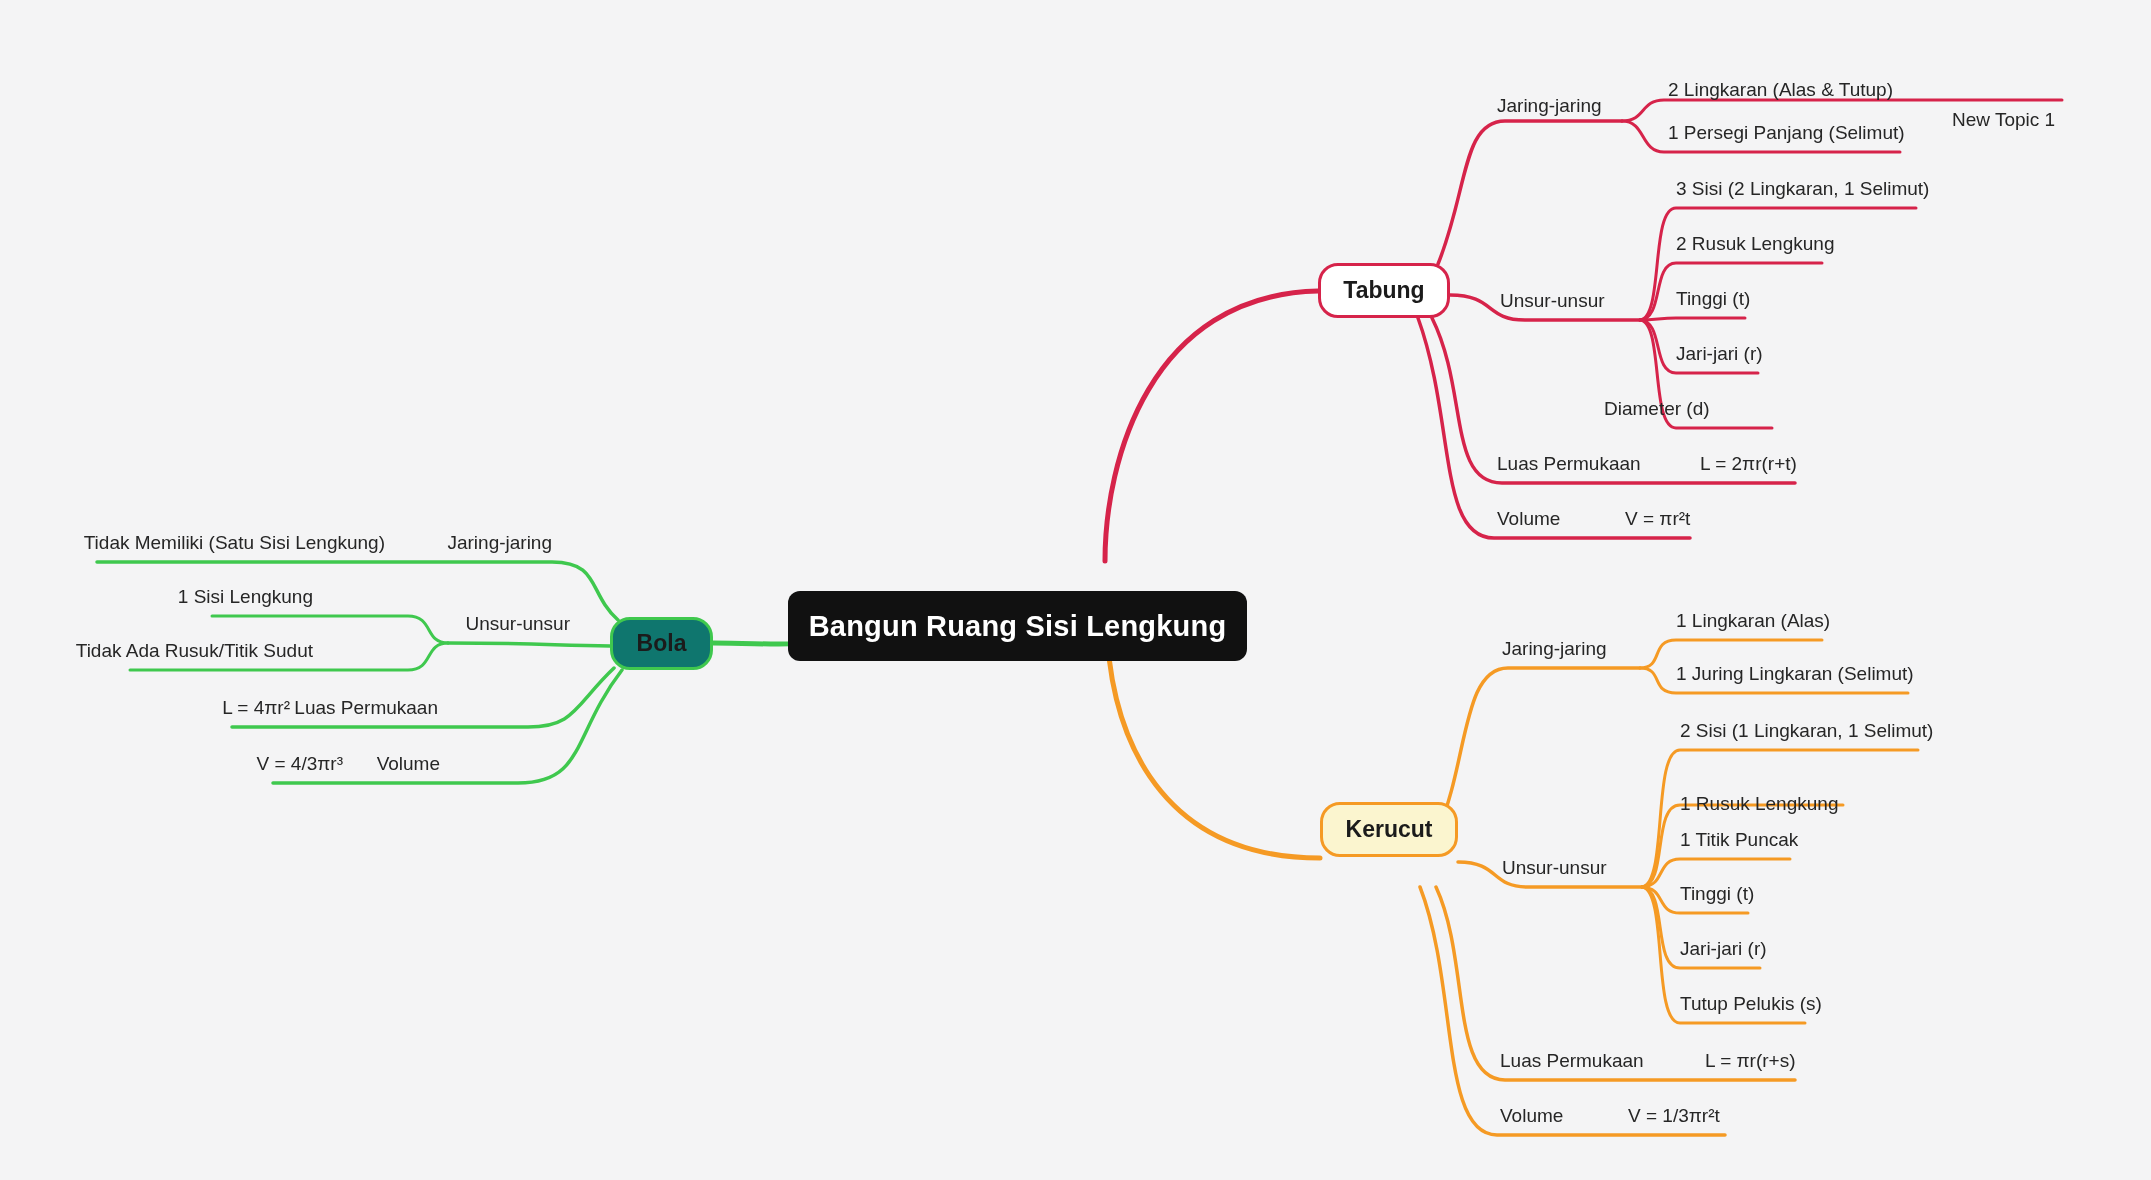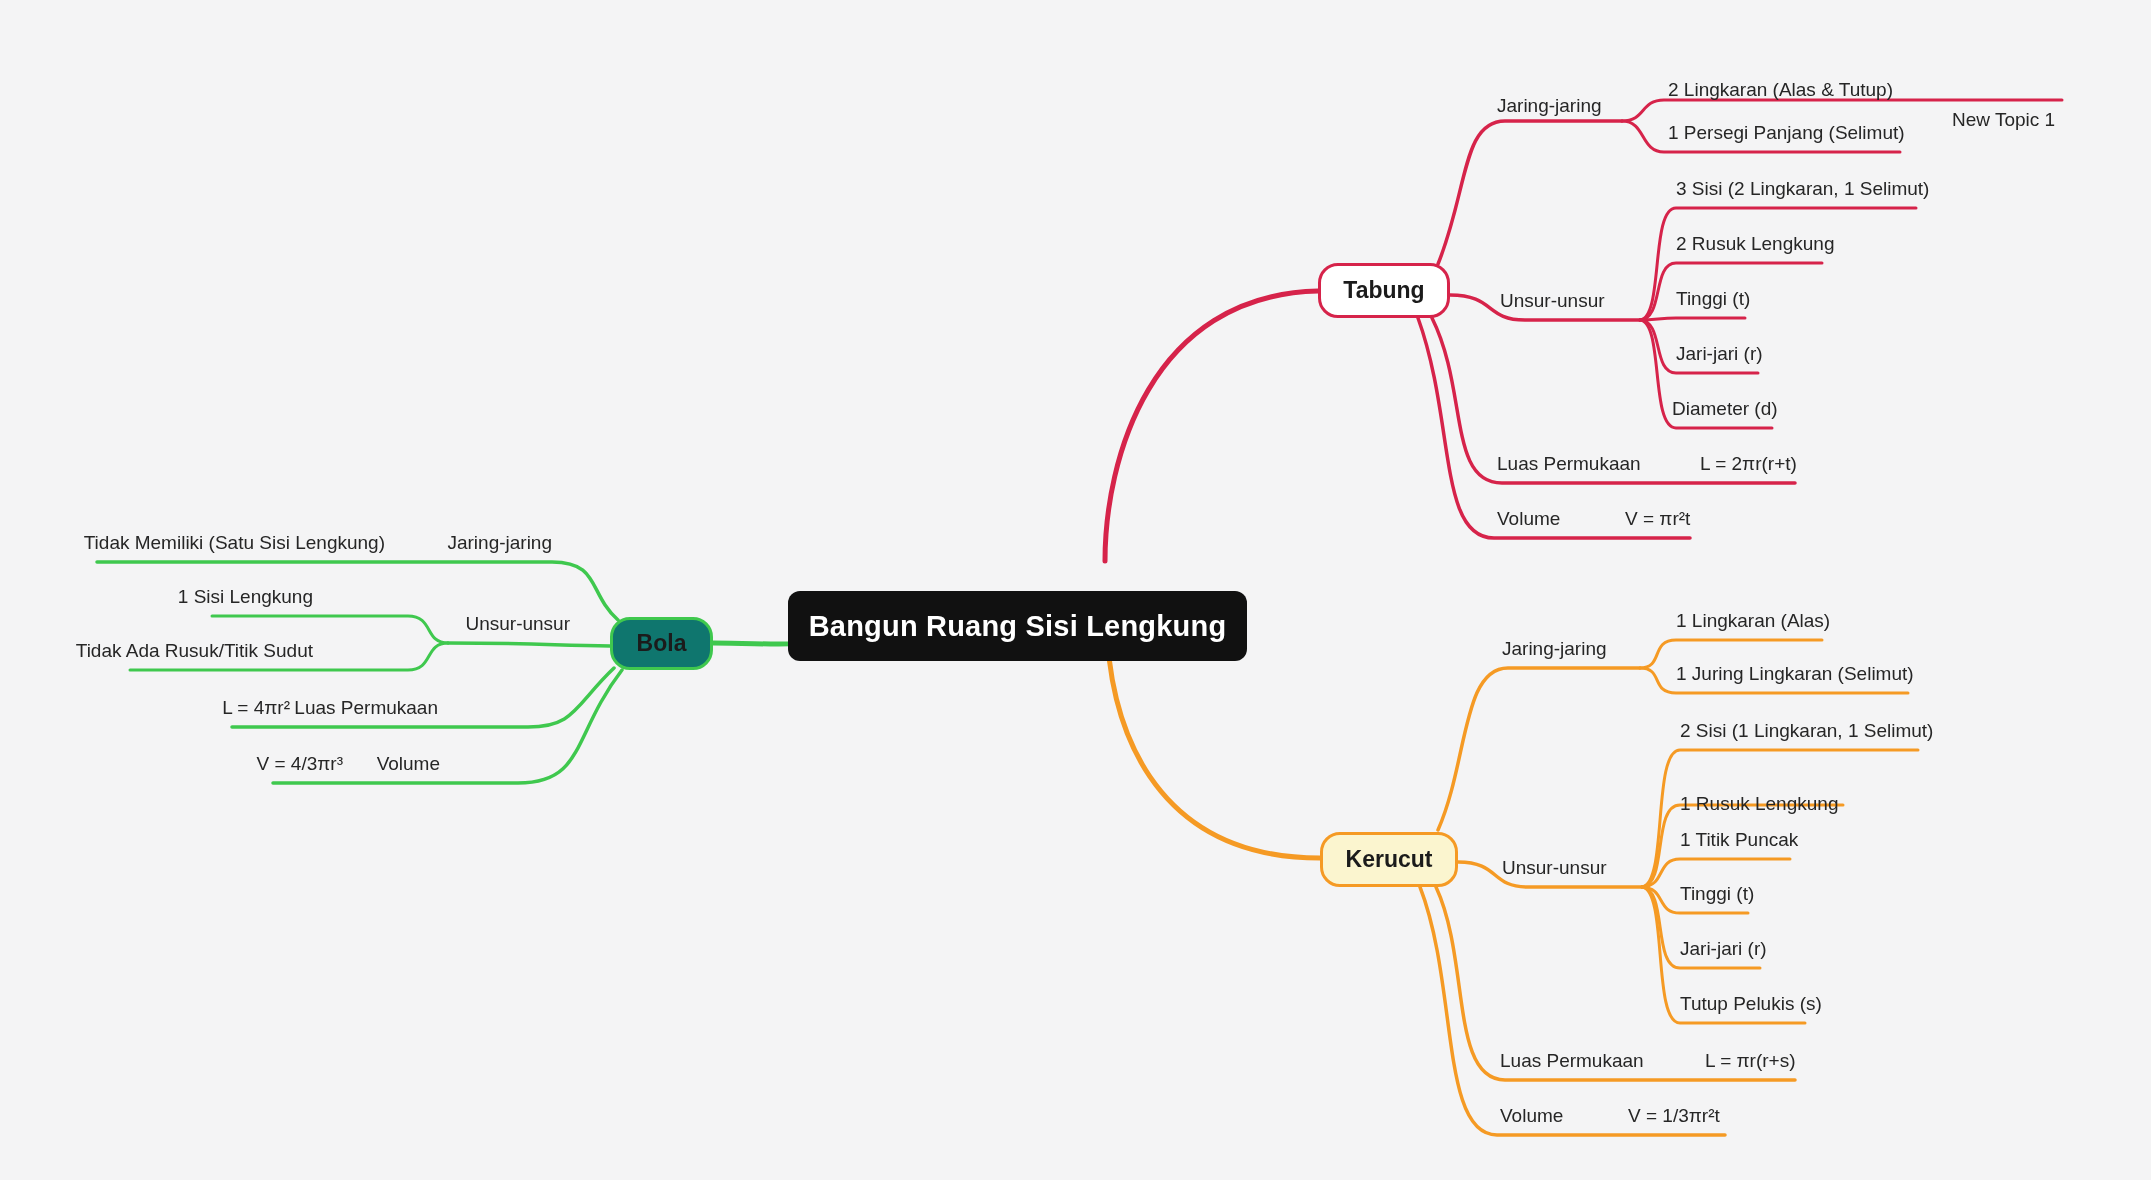--- a/index.html
+++ b/index.html
@@ -79,37 +79,37 @@
     <path class="green w35" d="M 614,668 C 575,705 575,727 528,727 L 232,727"></path>
     <path class="green w35" d="M 622,670 C 572,735 585,783 518,783 L 273,783"></path>
   </svg>
 
   <div class="node node-root" style="left:788px;top:591px;width:459px;height:70px;">
     <span>Bangun Ruang Sisi Lengkung</span>
   </div>
   <div class="node node-tabung" style="left:1318px;top:263px;width:132px;height:55px;">
     <span>Tabung</span>
   </div>
-  <div class="node node-kerucut" style="left:1320px;top:832px;width:138px;height:55px;">
+  <div class="node node-kerucut" style="left:1320px;top:802px;width:138px;height:55px;">
     <span>Kerucut</span>
   </div>
   <div class="node node-bola" style="left:610px;top:617px;width:103px;height:53px;">
     <span>Bola</span>
   </div>
 
   <div class="lbl" style="left:1497px;top:93px;">Jaring-jaring</div>
   <div class="lbl" style="left:1668px;top:67px;margin-top:10px;">2 Lingkaran (Alas &amp; Tutup)</div>
   <div class="lbl" style="left:1952px;top:67px;margin-top:40px;">New Topic 1</div>
   <div class="lbl" style="left:1668px;top:120px;">1 Persegi Panjang (Selimut)</div>
   <div class="lbl" style="left:1500px;top:288px;">Unsur-unsur</div>
   <div class="lbl" style="left:1676px;top:176px;">3 Sisi (2 Lingkaran, 1 Selimut)</div>
   <div class="lbl" style="left:1676px;top:231px;">2 Rusuk Lengkung</div>
   <div class="lbl" style="left:1676px;top:286px;">Tinggi (t)</div>
   <div class="lbl" style="left:1676px;top:341px;">Jari-jari (r)</div>
-  <div class="lbl" style="left:1672px;top:396px;">Diameter (d)</div>
+  <div class="lbl" style="left:1604px;top:396px;">Diameter (d)</div>
   <div class="lbl" style="left:1497px;top:451px;">Luas Permukaan</div>
   <div class="lbl" style="left:1700px;top:451px;">L = 2πr(r+t)</div>
   <div class="lbl" style="left:1497px;top:506px;">Volume</div>
   <div class="lbl" style="left:1625px;top:506px;">V = πr²t</div>
 
   <div class="lbl" style="left:1502px;top:636px;">Jaring-jaring</div>
   <div class="lbl" style="left:1676px;top:608px;">1 Lingkaran (Alas)</div>
   <div class="lbl" style="left:1676px;top:661px;">1 Juring Lingkaran (Selimut)</div>
   <div class="lbl" style="left:1502px;top:855px;">Unsur-unsur</div>
   <div class="lbl" style="left:1680px;top:718px;">2 Sisi (1 Lingkaran, 1 Selimut)</div>

